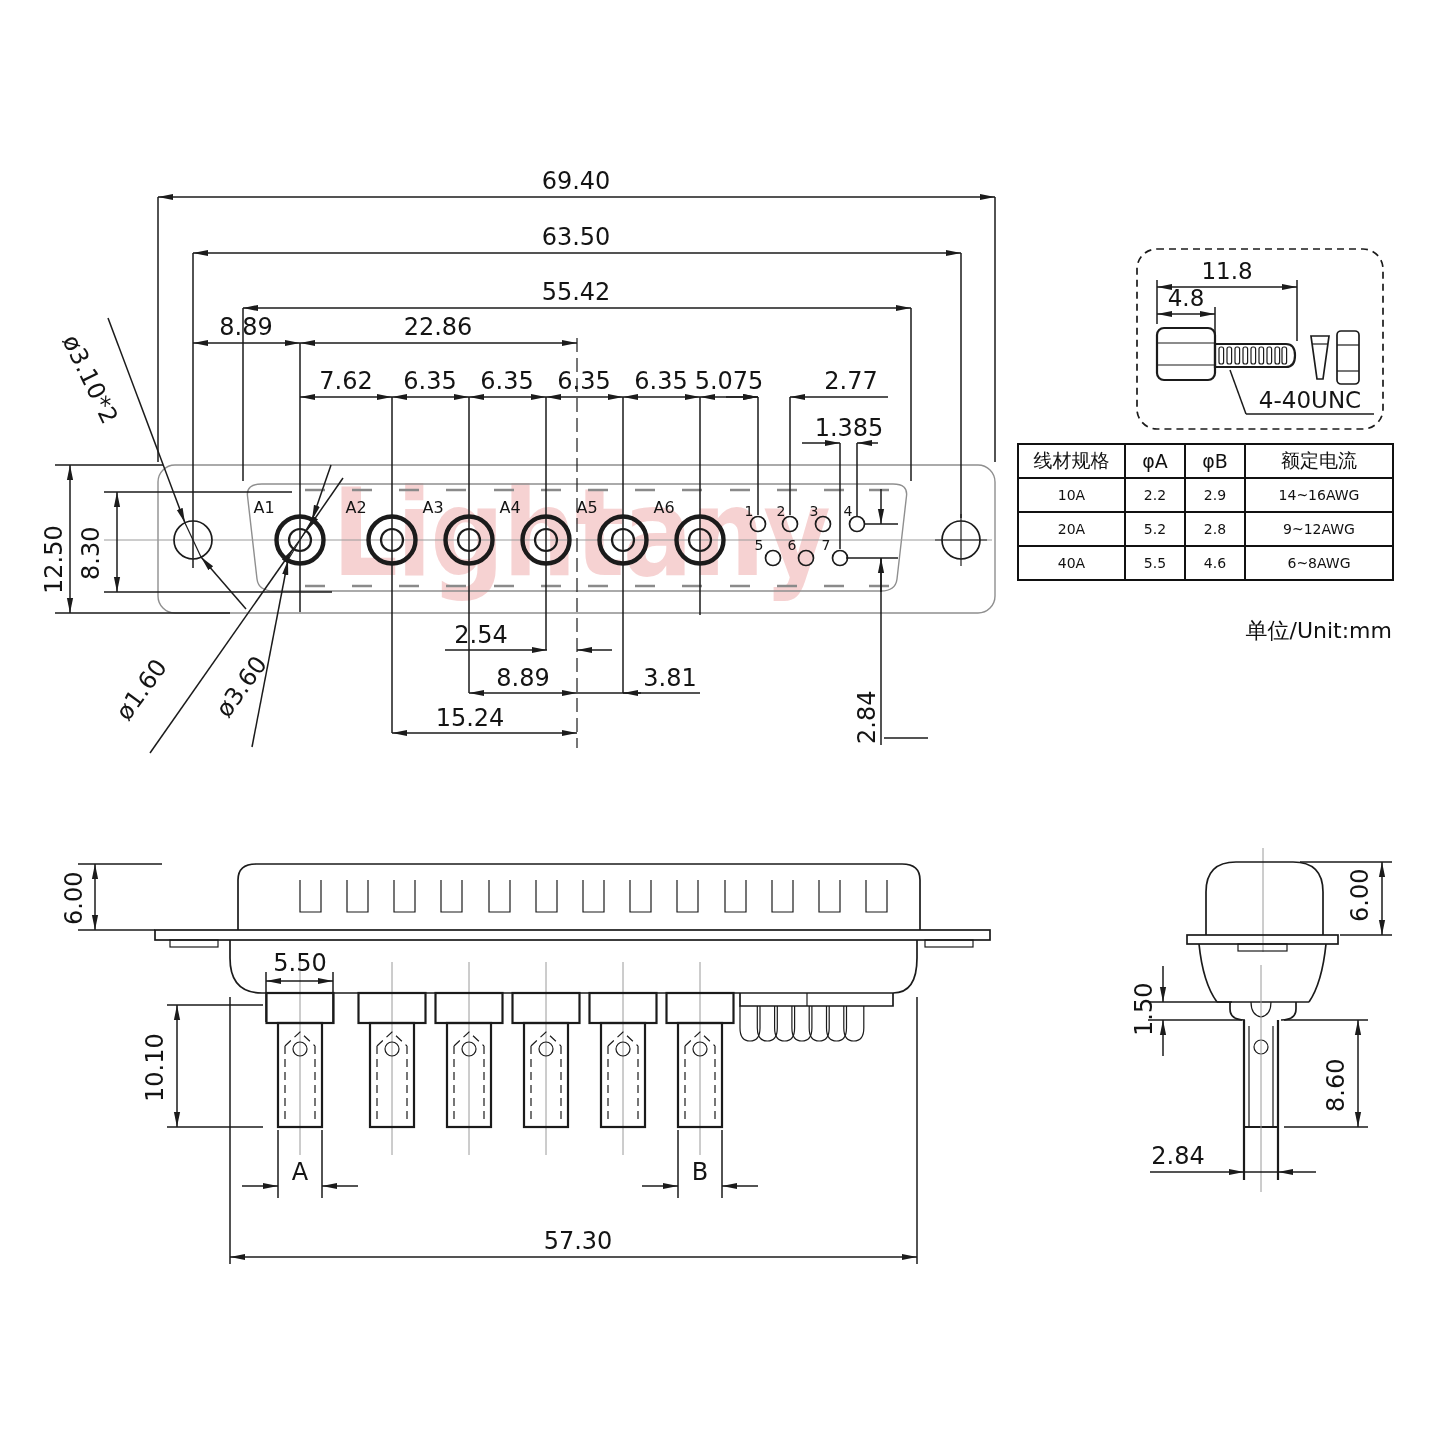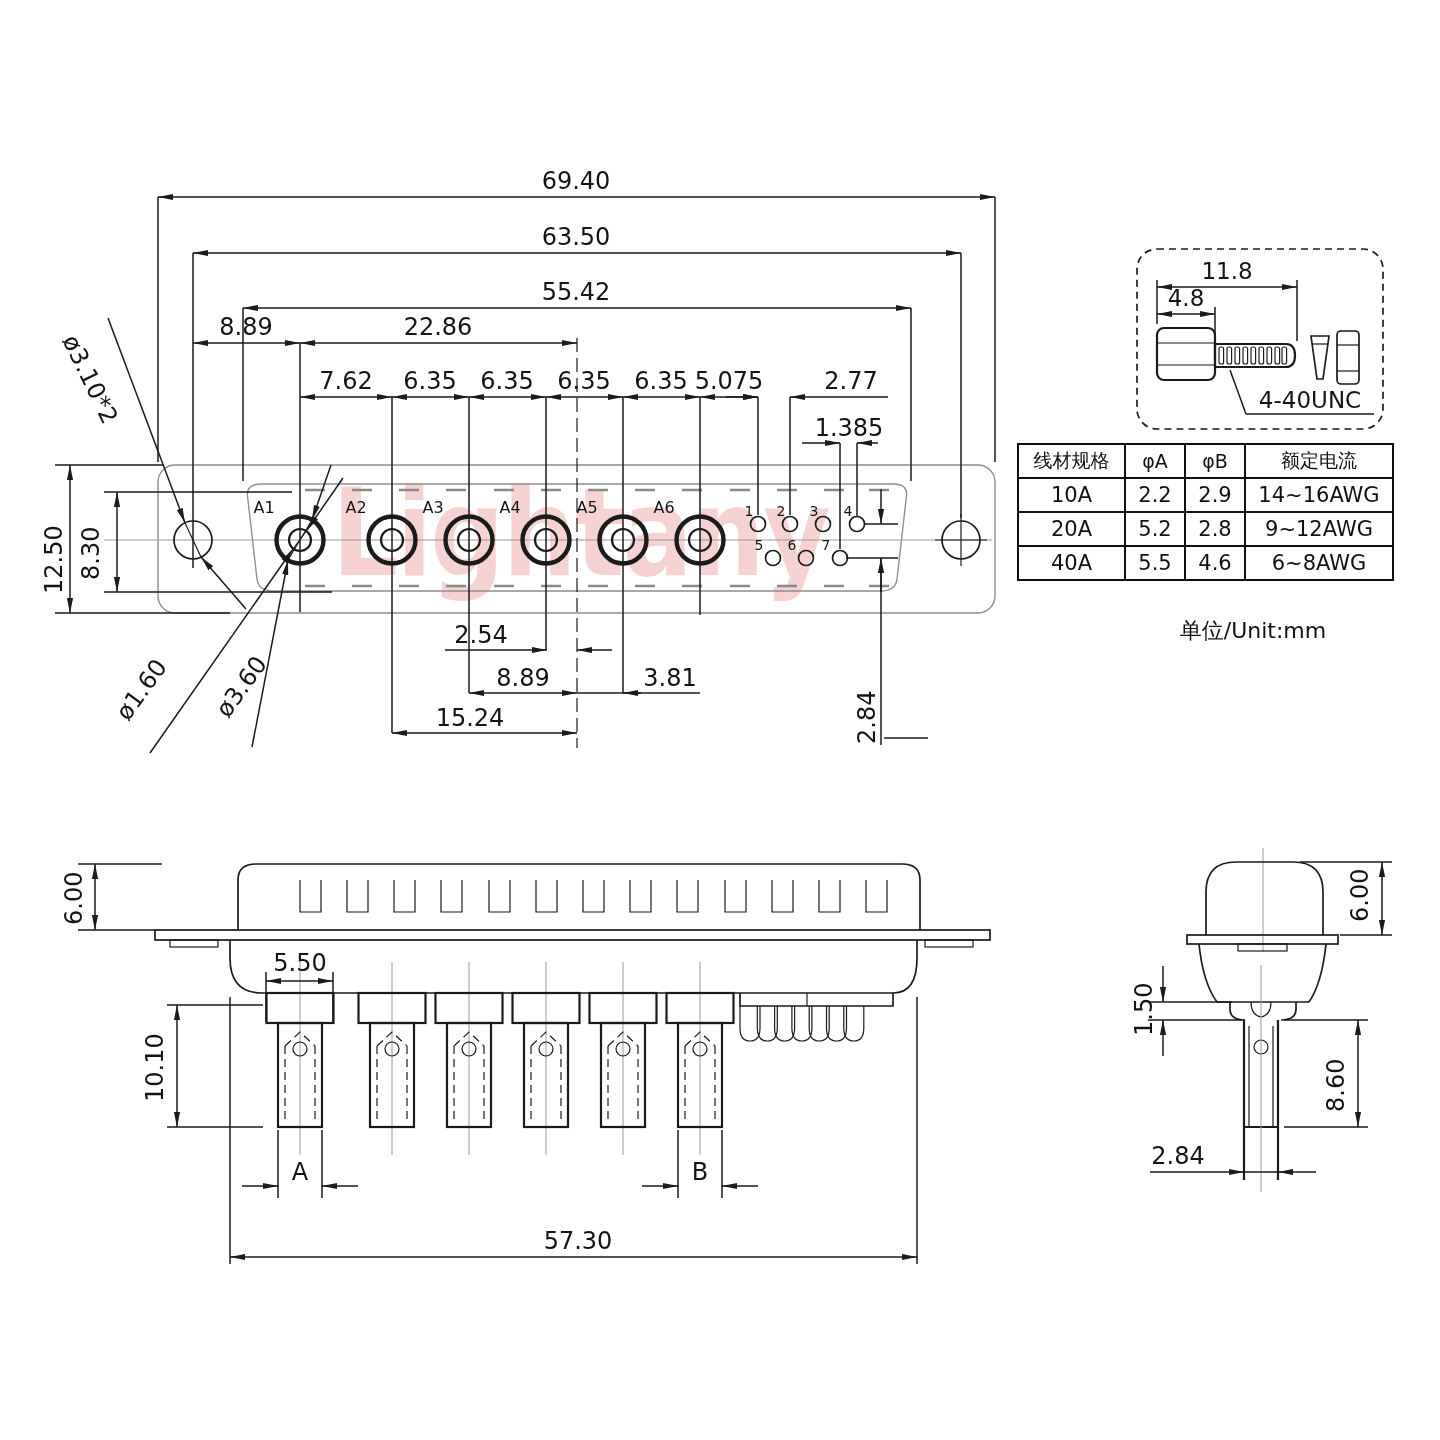--- a/index.html
+++ b/index.html
@@ -21,24 +21,24 @@
   .ring { fill:none; stroke:#1b1b1b; stroke-width:4.4; }
   .cdash { stroke-dasharray:14 6; }
   .bdash { stroke-dasharray:7 5; }
   text { fill:#141414; font-family:"DejaVu Sans", sans-serif; font-size:24px; }
   text.ts { font-size:16px; }
   text.tp { font-size:14px; }
   text.tl { font-size:23px; }
   
   #spec-table { position:absolute; left:1017px; top:443px; z-index:3; border-collapse:collapse; }
   #spec-table td { border:2px solid #111; text-align:center; vertical-align:middle;
-                   font-size:21px; color:#111; padding:0; height:32px; }
+                   font-size:14px; color:#111; padding:0; height:32px; }
   #spec-table td.h { font-size:19px; }
-  #unit-note { position:absolute; left:1146px; top:616px; width:214px; z-index:3;
-               text-align:center; font-size:22px; color:#111; }
+  #unit-note { position:absolute; left:1178px; top:616px; width:214px; z-index:3;
+               text-align:right; font-size:22px; color:#111; }
 </style>
 </head>
 <body>
 
 <div id="canvas">
 
   <div id="watermark">Lightany</div>
 
   <svg id="drawing" width="1440" height="1440" viewBox="0 0 1440 1440">
     <defs>

